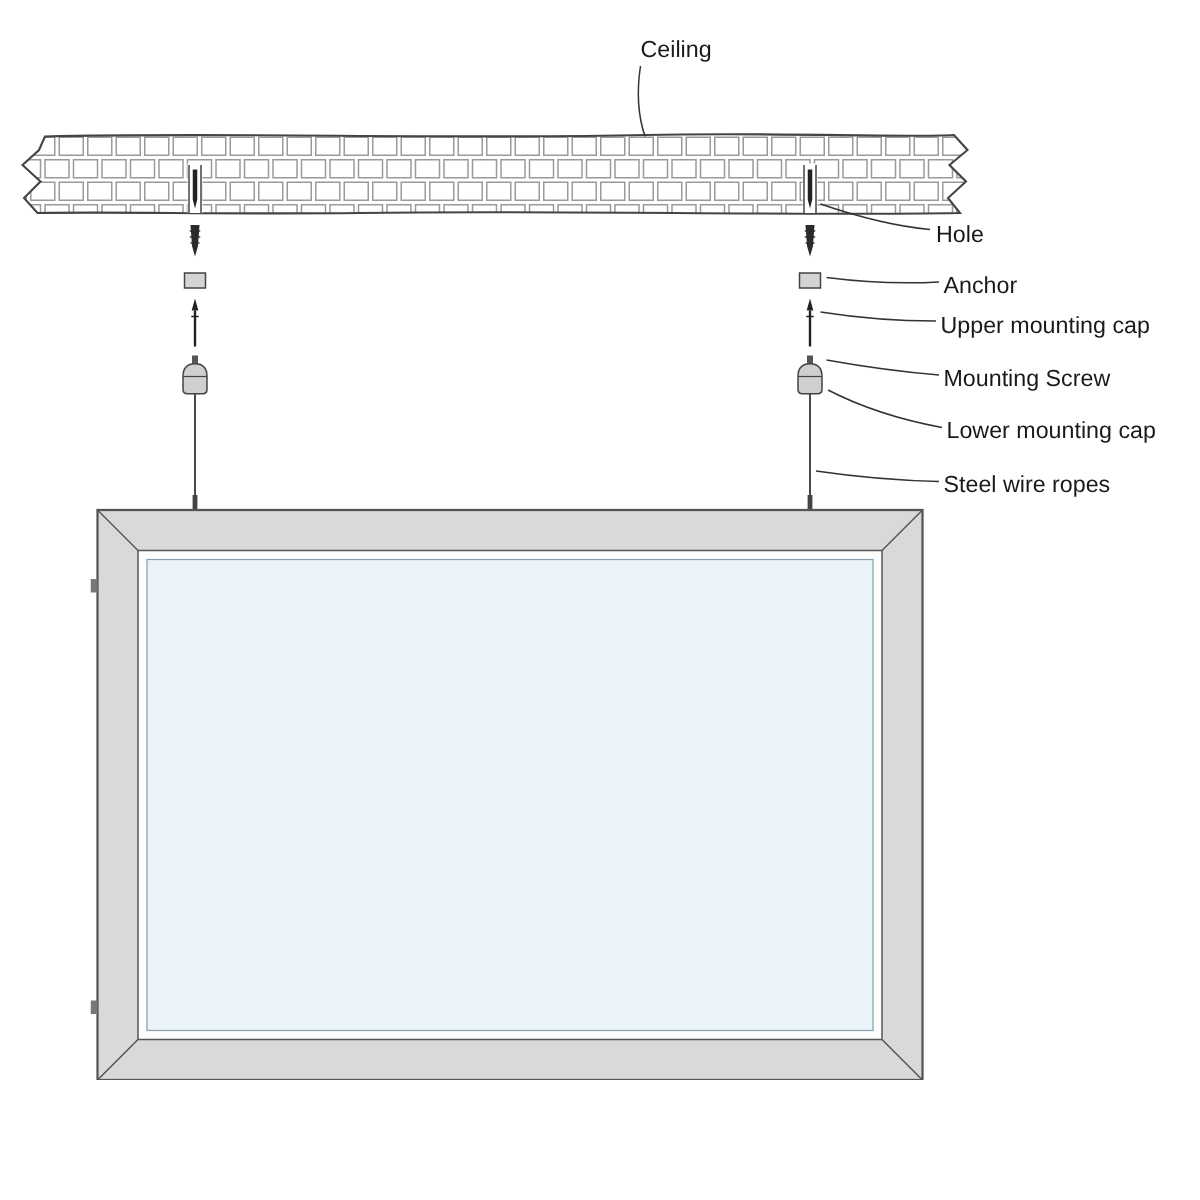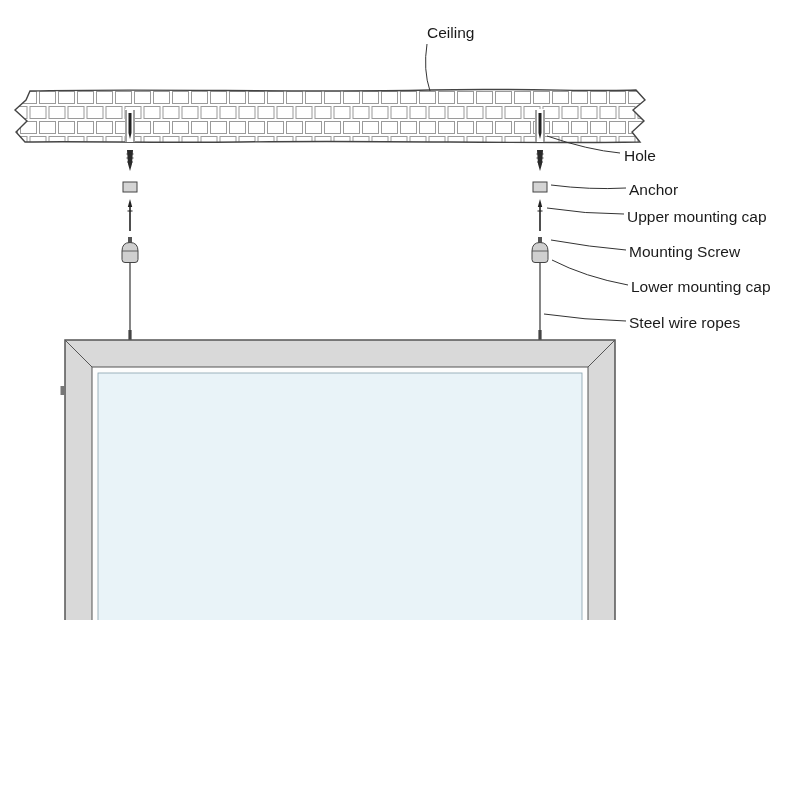--- a/index.html
+++ b/index.html
@@ -1,18 +1,18 @@
 <!DOCTYPE html>
 <html><head>
 <meta charset="utf-8">
 <style>
   html, body { margin: 0; padding: 0; background: #ffffff; }
   .canvas {
     width: 800px;
-    height: 620px;
+    height: 720px;
     background: #ffffff;
     position: relative;
     overflow: hidden;
   }
   svg { display: block; }
   text.lbl {
     font-family: "Liberation Sans", "DejaVu Sans", sans-serif;
     font-size: 15.5px;
     fill: #1a1a1a;
   }

